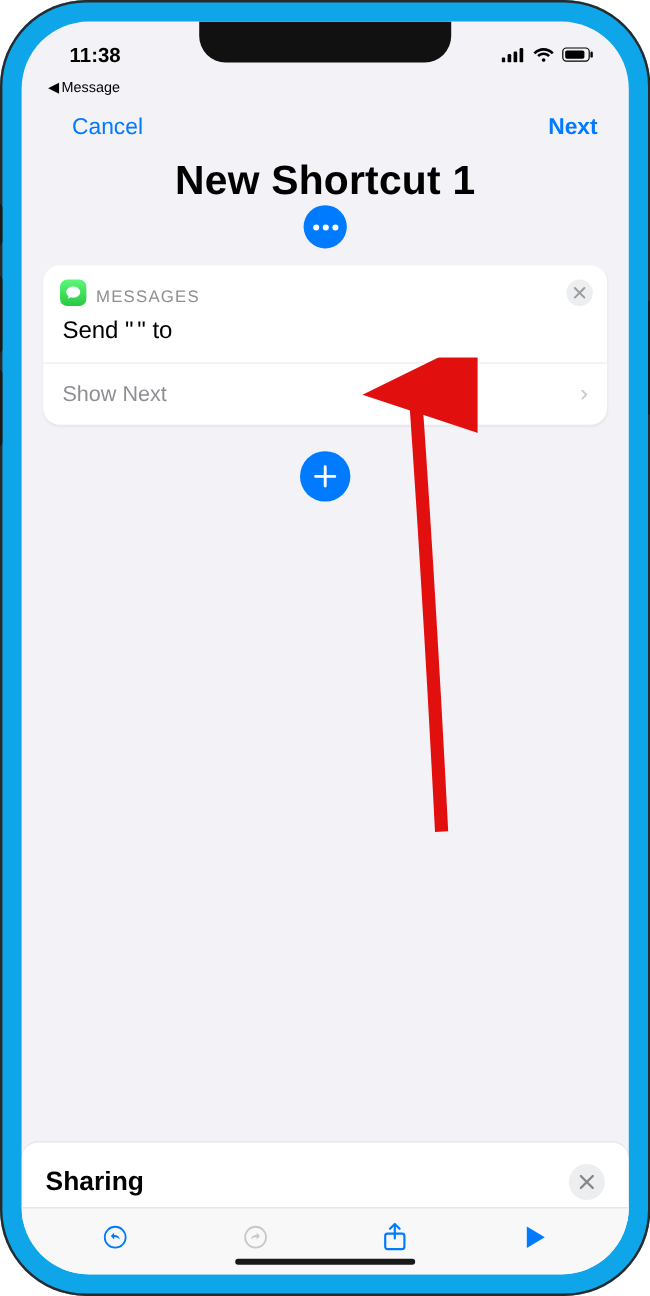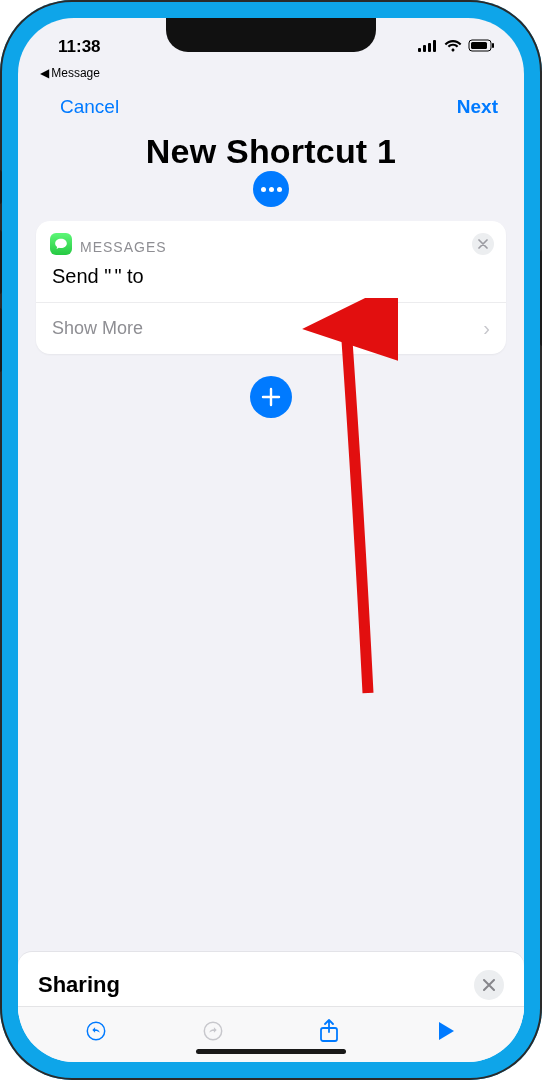--- a/index.html
+++ b/index.html
@@ -161,21 +161,21 @@
               <path d="M1 1l8 8M9 1l-8 8" stroke="#9b9ba2" stroke-width="1.7" stroke-linecap="round"></path>
             </svg>
         </div>
       </div>
       <div class="card-body">
         <span>Send "</span>
         <span>" to</span>
       </div>
       <div class="card-divider"></div>
       <div class="card-foot">
-        <span>Show More</span>
+        <span>Show Next</span>
         <span class="chevron">›</span>
       </div>
     </div>
 
     <div class="add-btn">
       <svg viewBox="0 0 20 20">
           <path d="M10 2v16M2 10h16" stroke="#fff" stroke-width="2.4" stroke-linecap="round"></path>
         </svg>
     </div>
 

